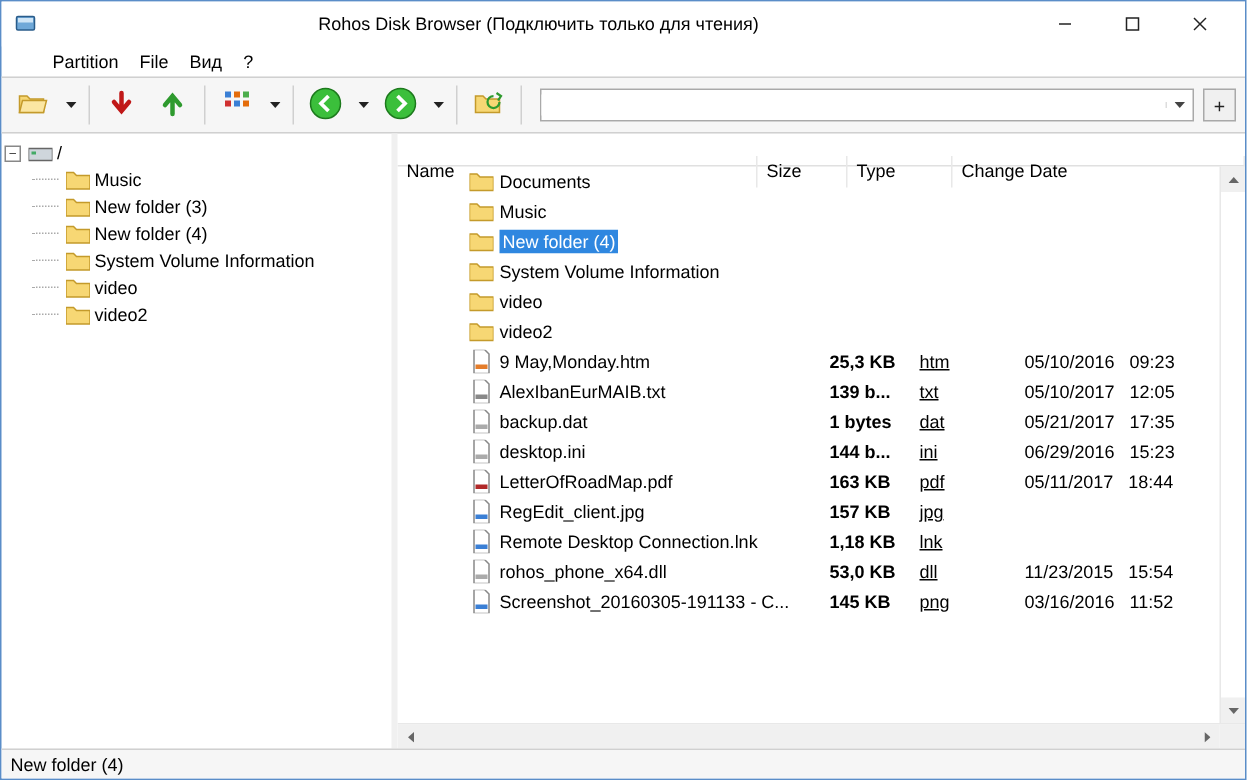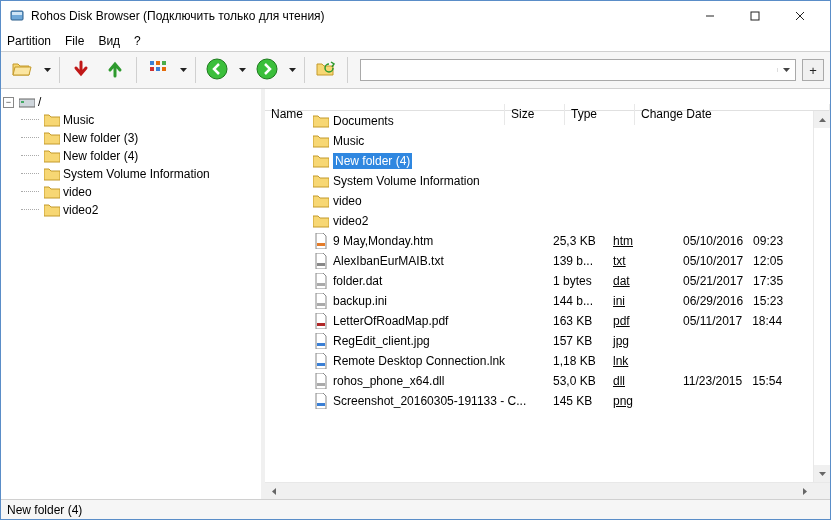--- a/index.html
+++ b/index.html
@@ -1,22 +1,22 @@
 <!DOCTYPE html>
 <html><head>
 <meta charset="utf-8">
 <style>
   * { box-sizing: border-box; margin: 0; padding: 0; }
   body { font-family: "Segoe UI", Tahoma, sans-serif; font-size: 12px; background: #fff; width: 831px; height: 520px; display: flex; flex-direction: column; border: 1px solid #5a8dc8; overflow: hidden; }
   .titlebar { height: 30px; display: flex; align-items: center; padding: 0 8px; background: #fff; }
   .titlebar .icon { width: 16px; height: 16px; margin-right: 6px; }
-  .titlebar .title { flex: 1; font-size: 12px; color: #000; }
+  .titlebar .title { flex: 1; font-size: 12px; color: #000; text-align: center; }
   .titlebar .winbtns { display: flex; gap: 0; }
   .titlebar .winbtn { width: 45px; height: 28px; display: flex; align-items: center; justify-content: center; cursor: default; }
-  .menubar { height: 20px; display: flex; align-items: center; padding: 0 6px; gap: 14px; font-size: 12px; color: #000; }
+  .menubar { height: 20px; display: flex; align-items: center; padding: 0 6px; gap: 14px; font-size: 12px; color: #000; margin-left: 28px; }
   .menubar span { cursor: default; }
   .toolbar { height: 38px; border-top: 1px solid #d0d0d0; border-bottom: 1px solid #d0d0d0; background: #f6f6f6; display: flex; align-items: center; padding: 0 6px; gap: 4px; }
   .tbtn { width: 30px; height: 30px; display: flex; align-items: center; justify-content: center; border: 1px solid transparent; border-radius: 2px; }
   .tdrop { width: 12px; height: 30px; display: flex; align-items: center; justify-content: center; }
   .tdrop svg { width: 7px; height: 4px; }
   .tsep { width: 1px; height: 26px; background: #d0d0d0; margin: 0 2px; }
   .addrwrap { flex: 1; display: flex; align-items: center; margin-left: 6px; gap: 6px; }
   .addrbox { flex: 1; height: 22px; border: 1px solid #a9a9a9; background: #fff; display: flex; align-items: center; }
   .addrbox input { flex: 1; border: none; outline: none; padding: 0 4px; font-size: 12px; }
   .addrbox .c-caret { width: 18px; border-left: 1px solid #ddd; display: flex; align-items: center; justify-content: center; }
@@ -28,21 +28,21 @@
   .listhdr { height: 22px; display: flex; align-items: center; border-bottom: 1px solid #e0e0e0; }
   .col { padding: 0 6px; font-size: 12px; color: #000; border-right: 1px solid #e8e8e8; height: 100%; display: flex; align-items: center; margin-top: 29px; }
   .c-name { width: 240px; }
   .c-size { width: 60px; }
   .c-type { width: 70px; }
   .c-date { flex: 1; }
   .rows { flex: 1; overflow-y: auto; overflow-x: auto; }
   .row { height: 20px; display: flex; align-items: center; font-size: 12px; padding-left: 42px; }
   .row .cell { padding: 0 6px; white-space: nowrap; overflow: hidden; text-overflow: ellipsis; }
   .row .rname { width: 240px; display: flex; align-items: center; gap: 4px; }
-  .row .rsize { width: 60px; }
+  .row .rsize { width: 60px; font-weight: bold; }
   .row .rtype { width: 70px; text-decoration: underline; }
   .row .rdate { flex: 1; display: flex; gap: 10px; }
   .row.sel .rname .lbl { background: #2f87e0; color: #fff; padding: 1px 2px; }
   .row .ico { width: 16px; height: 16px; display: flex; align-items: center; justify-content: center; flex-shrink: 0; }
   .tree-row { height: 18px; display: flex; align-items: center; font-size: 12px; gap: 3px; }
   .tree-row .exp { width: 11px; height: 11px; border: 1px solid #888; display: flex; align-items: center; justify-content: center; font-size: 9px; line-height: 9px; color: #444; margin-right: 2px; }
   .tree-row .ico { width: 16px; height: 16px; display: flex; align-items: center; justify-content: center; }
   .tree-children .tree-row { padding-left: 18px; }
   .tree-children .tree-row::before { content: ""; width: 18px; height: 1px; border-top: 1px dotted #aaa; margin-right: 2px; }
   .statusbar { height: 20px; border-top: 1px solid #d0d0d0; display: flex; align-items: center; padding: 0 6px; font-size: 12px; background: #f6f6f6; }
@@ -377,38 +377,38 @@
             </div>
           </div>
           <div class="row">
             <div class="cell rname">
               <span class="ico">
                 <svg width="14" height="16">
                   <path d="M2 0h7l3 3v13H2z" fill="#fff" stroke="#888"></path>
                   <rect x="3" y="10" width="8" height="3" fill="#aaa"></rect>
                 </svg>
               </span>
-              <span class="lbl">folder.dat</span>
+              <span class="lbl">backup.dat</span>
             </div>
             <div class="cell rsize">1 bytes</div>
             <div class="cell rtype">dat</div>
             <div class="cell rdate">
               <span>05/21/2017</span>
               <span>17:35</span>
             </div>
           </div>
           <div class="row">
             <div class="cell rname">
               <span class="ico">
                 <svg width="14" height="16">
                   <path d="M2 0h7l3 3v13H2z" fill="#fff" stroke="#888"></path>
                   <rect x="3" y="10" width="8" height="3" fill="#aaa"></rect>
                 </svg>
               </span>
-              <span class="lbl">backup.ini</span>
+              <span class="lbl">desktop.ini</span>
             </div>
             <div class="cell rsize">144 b...</div>
             <div class="cell rtype">ini</div>
             <div class="cell rdate">
               <span>06/29/2016</span>
               <span>15:23</span>
             </div>
           </div>
           <div class="row">
             <div class="cell rname">
@@ -475,20 +475,24 @@
               <span class="ico">
                 <svg width="14" height="16">
                   <path d="M2 0h7l3 3v13H2z" fill="#fff" stroke="#888"></path>
                   <rect x="3" y="10" width="8" height="3" fill="#3a7fd5"></rect>
                 </svg>
               </span>
               <span class="lbl">Screenshot_20160305-191133 - C...</span>
             </div>
             <div class="cell rsize">145 KB</div>
             <div class="cell rtype">png</div>
+            <div class="cell rdate">
+              <span>03/16/2016</span>
+              <span>11:52</span>
+            </div>
           </div>
         </div>
       <div class="scrollbtns">
         <div class="scrollbtn">
             <svg width="7" height="4">
               <path d="M0 4h7L3.5 0z" fill="#666"></path>
             </svg>
           </div>
         <div class="scrollbtn">
             <svg width="7" height="4">

